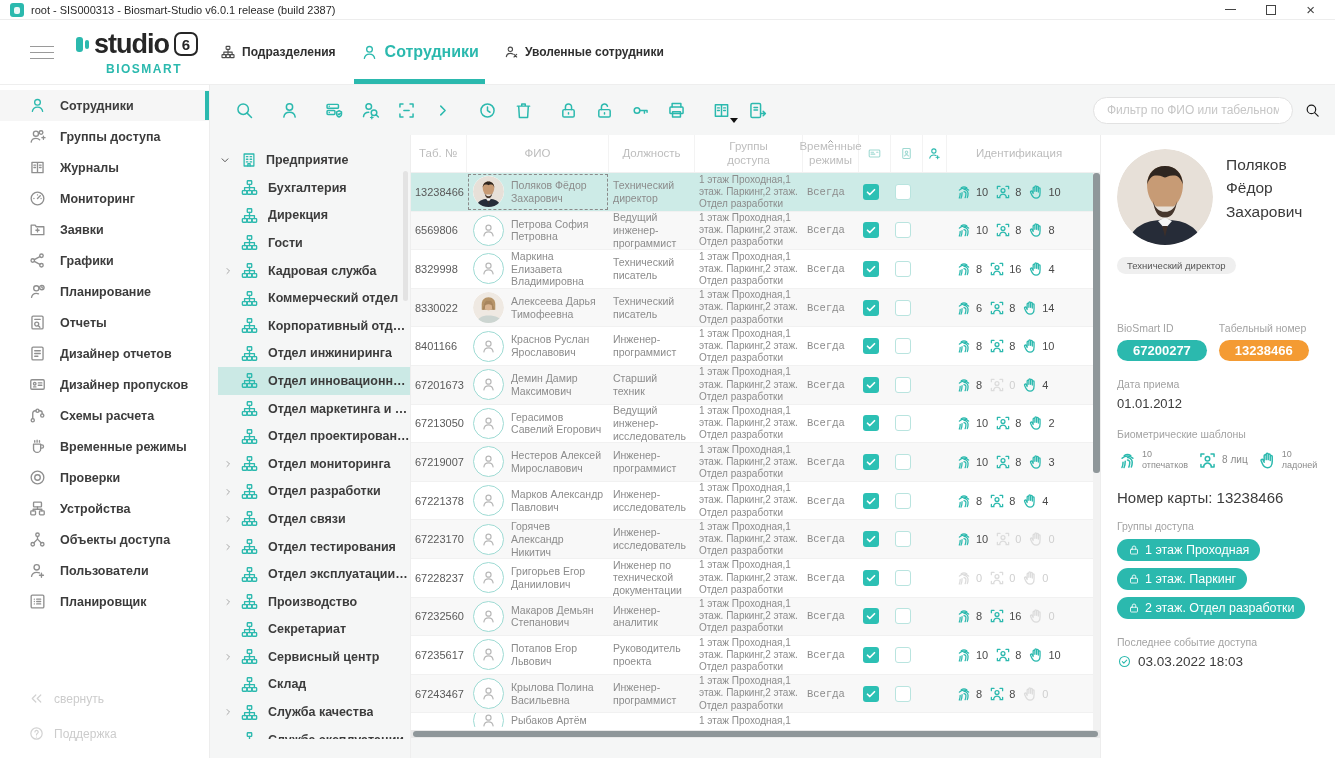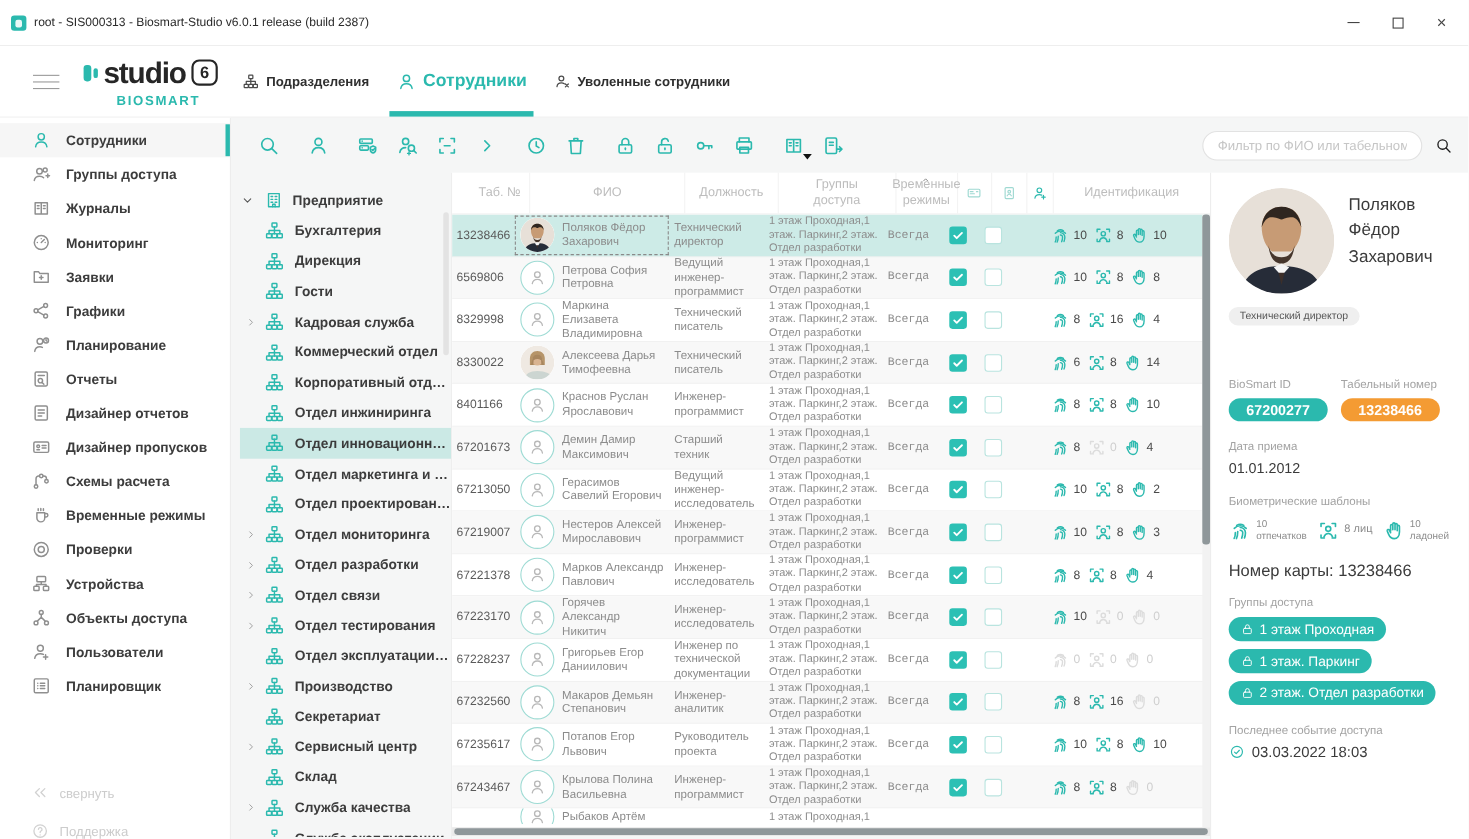--- a/index.html
+++ b/index.html
@@ -1,21 +1,21 @@
 <!DOCTYPE html>
 <html><head>
 <meta charset="utf-8">
 <style>
   * { box-sizing: border-box; margin: 0; padding: 0; }
   html,body { width:1335px; height:763px; overflow:hidden; background:#fff;
     font-family:"Liberation Sans", sans-serif; }
   .ico svg, .tbtn svg, .chev svg { width:100%; height:100%; display:block; }
 
   
-  .titlebar { height:42px; display:flex; align-items:center; gap:7px;
+  .titlebar { height:20px; display:flex; align-items:center; gap:7px;
     padding:4px 10px; background:#fff; border-bottom:1px solid #ededed; }
   .app-icon { width:14px; height:14px; border-radius:3px; background:#2bb9ae; position:relative; flex:none; }
   .app-icon:after { content:""; position:absolute; inset:4px 4px 3px 4px; border-radius:2px; background:rgba(255,255,255,.9); }
   .wtitle { font-size:11px; color:#2a2a2a; }
   .win-controls { margin-left:auto; display:flex; align-items:center; gap:30px; padding-right:10px; color:#444; }
   .wc { font-size:13px; line-height:1; cursor:pointer; }
   .wc.max { width:10px; height:10px; border:1.2px solid #444; }
   .wc.min { width:11px; border-top:1.5px solid #444; height:0; }
   .wc.close { font-size:15px; }
 
@@ -84,21 +84,21 @@
   .tree-item .chev { width:12px; height:12px; color:#9a9a9a; position:absolute; left:4px; top:8px; }
   .tree-item .ico { width:19px; height:19px; color:#2bb9ae; flex:none; }
   .tree-item.selected { background:#cbe9e5; }
   .tree-item .lbl { overflow:hidden; text-overflow:ellipsis; max-width:150px; }
 
   .tablewrap { flex:1; min-width:0; background:#fff; display:flex; flex-direction:column; position:relative; border-left:1px solid #eee; }
   .thead { height:38px; flex:none; display:flex; align-items:center; color:#bdbdbd; font-size:11.5px;
     border-bottom:1px solid #f0f0f0; }
   .th { height:100%; display:flex; align-items:center; justify-content:center; text-align:center;
     border-right:1px solid #f3f3f3; white-space:pre-line; line-height:1.2; position:relative; }
-  .th.left { justify-content:flex-start; padding-left:8px;margin-left:16px; }
+  .th.left { justify-content:flex-start; padding-left:8px; }
   .th .hico { width:15px; height:15px; color:#9fd9d2; }
   .th .hico.dark { color:#2bb9ae; }
   .th .caret { position:absolute; top:1px; left:50%; margin-left:-6px; width:11px; height:11px; color:#777; }
   .c-tab { width:56px; } .c-fio { width:142px; } .c-pos { width:86px; } .c-grp { width:108px; }
   .c-time { width:56px; } .c-cb1,.c-cb2 { width:32px; } .c-px { width:24px; } .c-id { width:144px; }
 
   .rows { flex:1; overflow:hidden; }
   .row { display:flex; align-items:center; height:38.6px; border-bottom:1px solid #f1f1f1;
     font-size:10.5px; color:#8c8c8c; cursor:pointer; background:#fff; }
   .row:nth-child(even) { background:#f8f8f8; }

